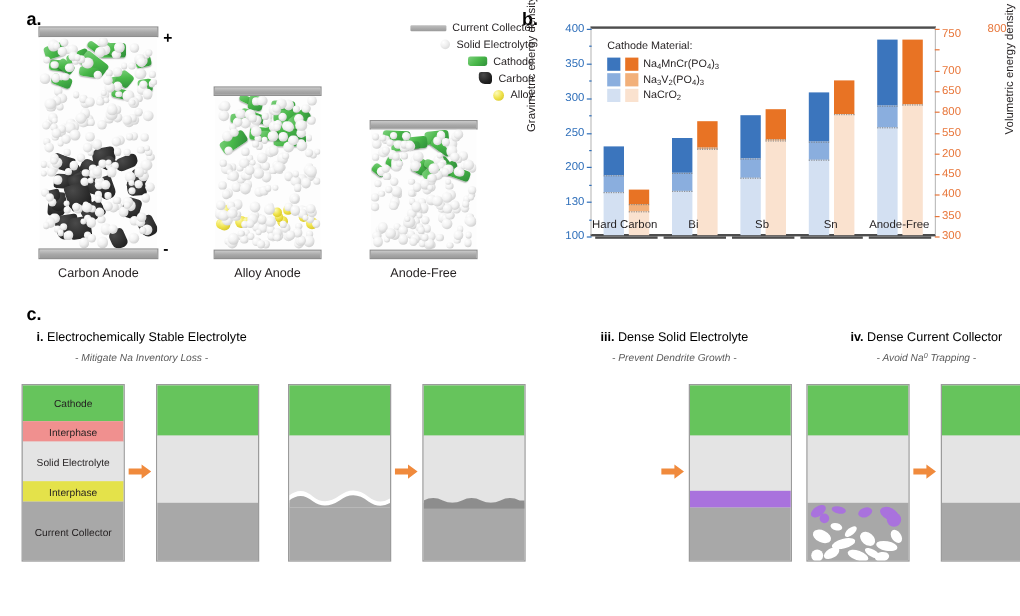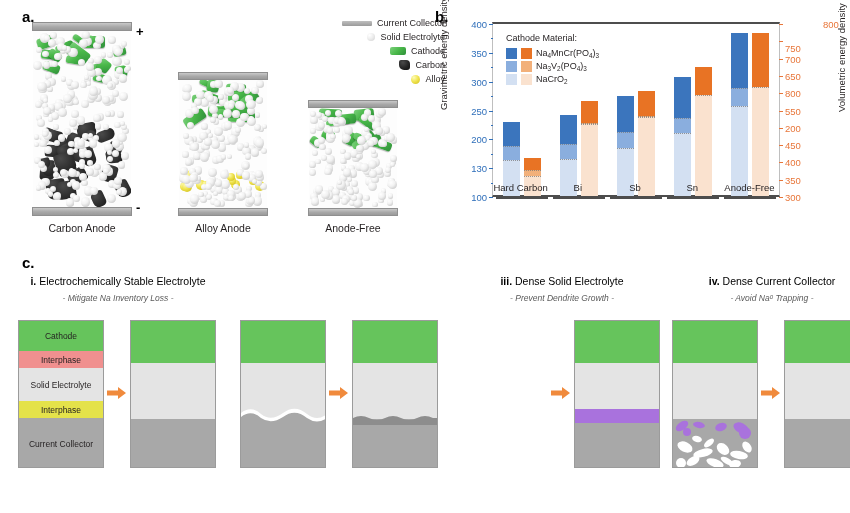--- a/index.html
+++ b/index.html
@@ -782,21 +782,21 @@
         <div class="axis-t-r" style="top: 103.8px;">200</div>
         <div class="tick-r" style="top: 103.8px;"></div>
         <div class="axis-t-r" style="top: 86.5px;">550</div>
         <div class="tick-r" style="top: 86.5px;"></div>
         <div class="axis-t-r" style="top: 69.2px;">800</div>
         <div class="tick-r" style="top: 69.2px;"></div>
         <div class="axis-t-r" style="top: 51.9px;">650</div>
         <div class="tick-r" style="top: 51.9px;"></div>
         <div class="axis-t-r" style="top: 34.6px;">700</div>
         <div class="tick-r" style="top: 34.6px;"></div>
-        <div class="axis-t-r" style="top: 24px;">750</div>
+        <div class="axis-t-r" style="top: 4px;">750</div>
         <div class="tick-r" style="top: 17.3px;"></div>
         <div class="axis-t-r" style="top: 0px; padding-left: 44px;">800</div>
         <div class="tick-r" style="top: 0px;"></div>
       </div>
     <div id="bars">
         <div class="bar" style="left: 9.6px; height: 72.66px;">
           <div class="seg" style="background: rgb(59, 117, 189); top: 0px; height: 23.6433px;"></div>
           <div class="seg" style="background: rgb(138, 174, 222); top: 23.6433px; height: 13.84px; border-top: 1px dotted rgba(120, 120, 120, 0.75);"></div>
           <div class="seg" style="background: rgb(211, 224, 242); top: 37.4833px; height: 35.1767px; border-top: 1px dotted rgba(120, 120, 120, 0.75);"></div>
         </div>

